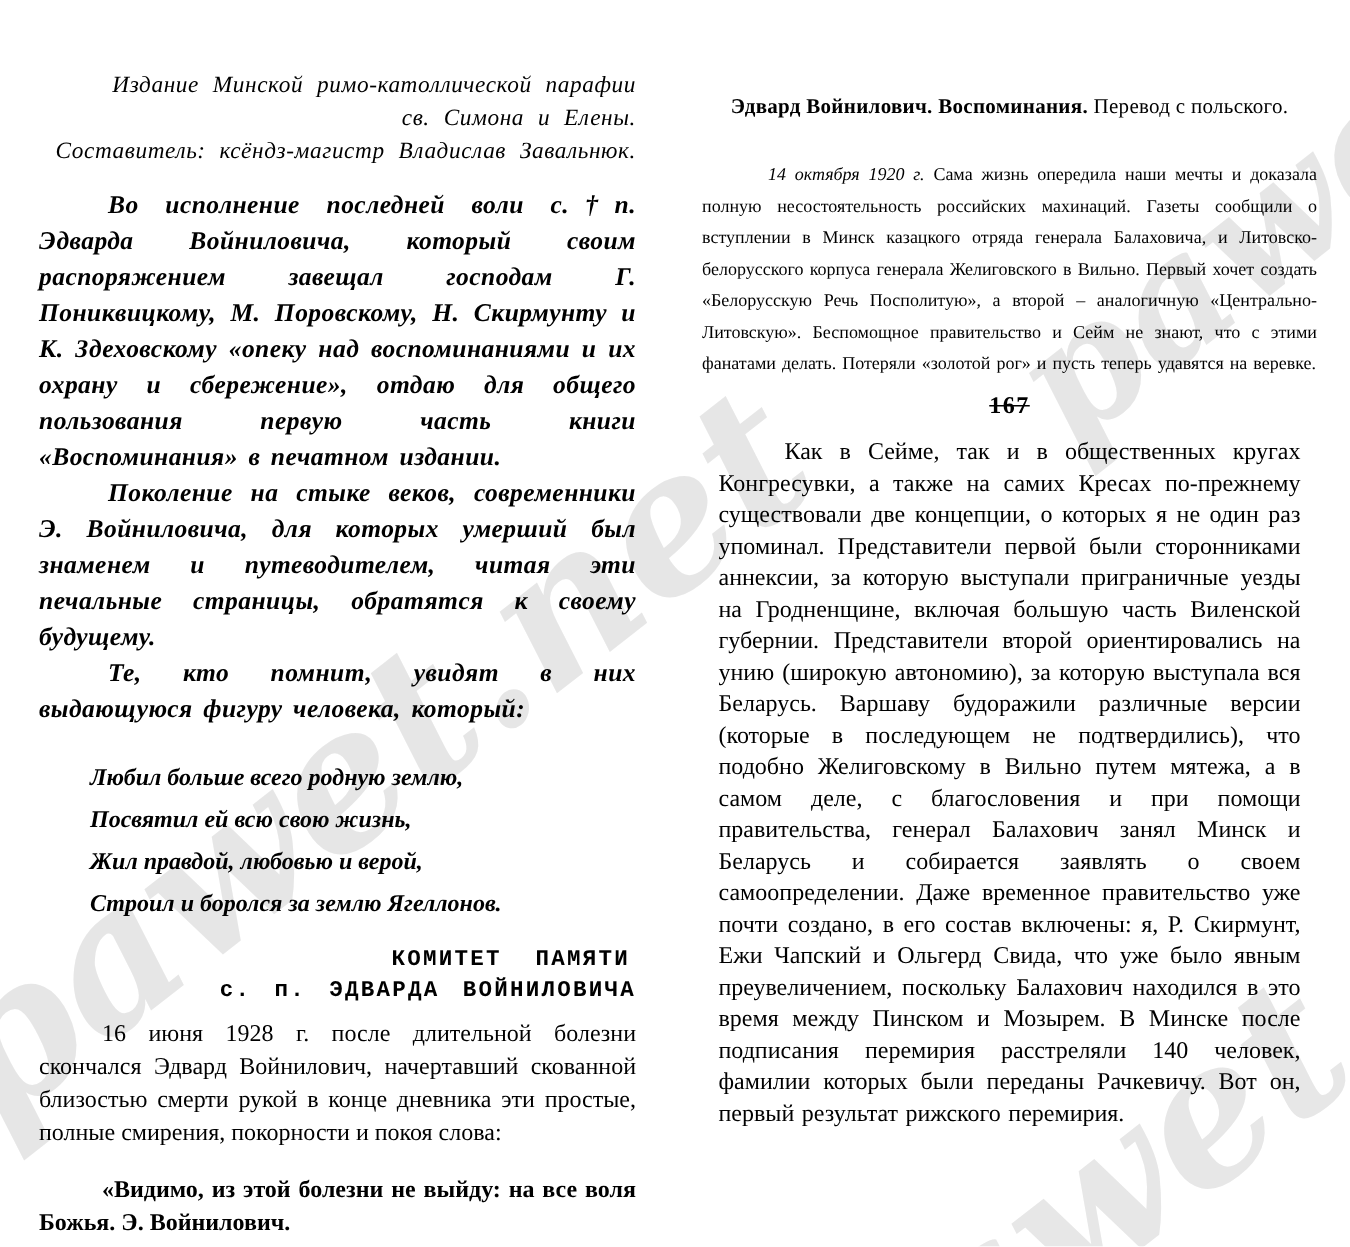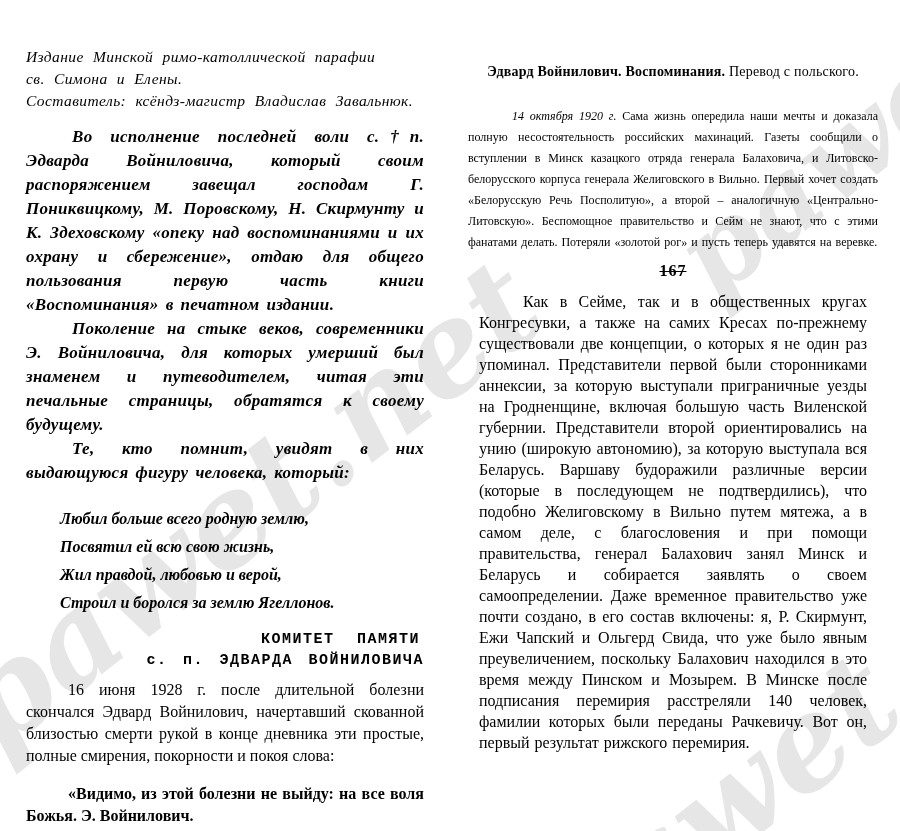--- a/index.html
+++ b/index.html
@@ -18,21 +18,21 @@
   }
   .wm1 { left:-30px; top:645px; font-size:128px; transform:rotate(-38deg); }
   .wm2 { left:690px; top:205px; font-size:112px; transform:rotate(-38deg); }
   .wm3 { left:548px; top:868px; font-size:128px; transform:rotate(-38deg); }
   
   .col { position:absolute; z-index:1; }
   .left-col  { left:26px;  top:46px; width:398px; }
   .right-col { left:468px; top:64px; width:410px; }
 
   
-  .edition { text-align:left; font-style:italic; font-size:15.5px;
+  .edition { text-align:right; font-style:italic; font-size:15.5px;
              line-height:22px; word-spacing:5px; letter-spacing:.4px; }
   .will { margin-top:13px; }
   .will p { margin:0; font-weight:bold; font-style:italic; font-size:17px;
             line-height:24px; text-align:justify; text-indent:46px;
             word-spacing:2.5px; letter-spacing:.3px; }
   .verse { margin:20px 0 0 34px; font-weight:bold; font-style:italic;
            font-size:16px; line-height:28px; }
   .committee { margin-top:12px; text-align:right;
                font-family:"Liberation Mono", monospace; font-weight:bold;
                font-size:15px; line-height:21px; letter-spacing:1.5px; }

